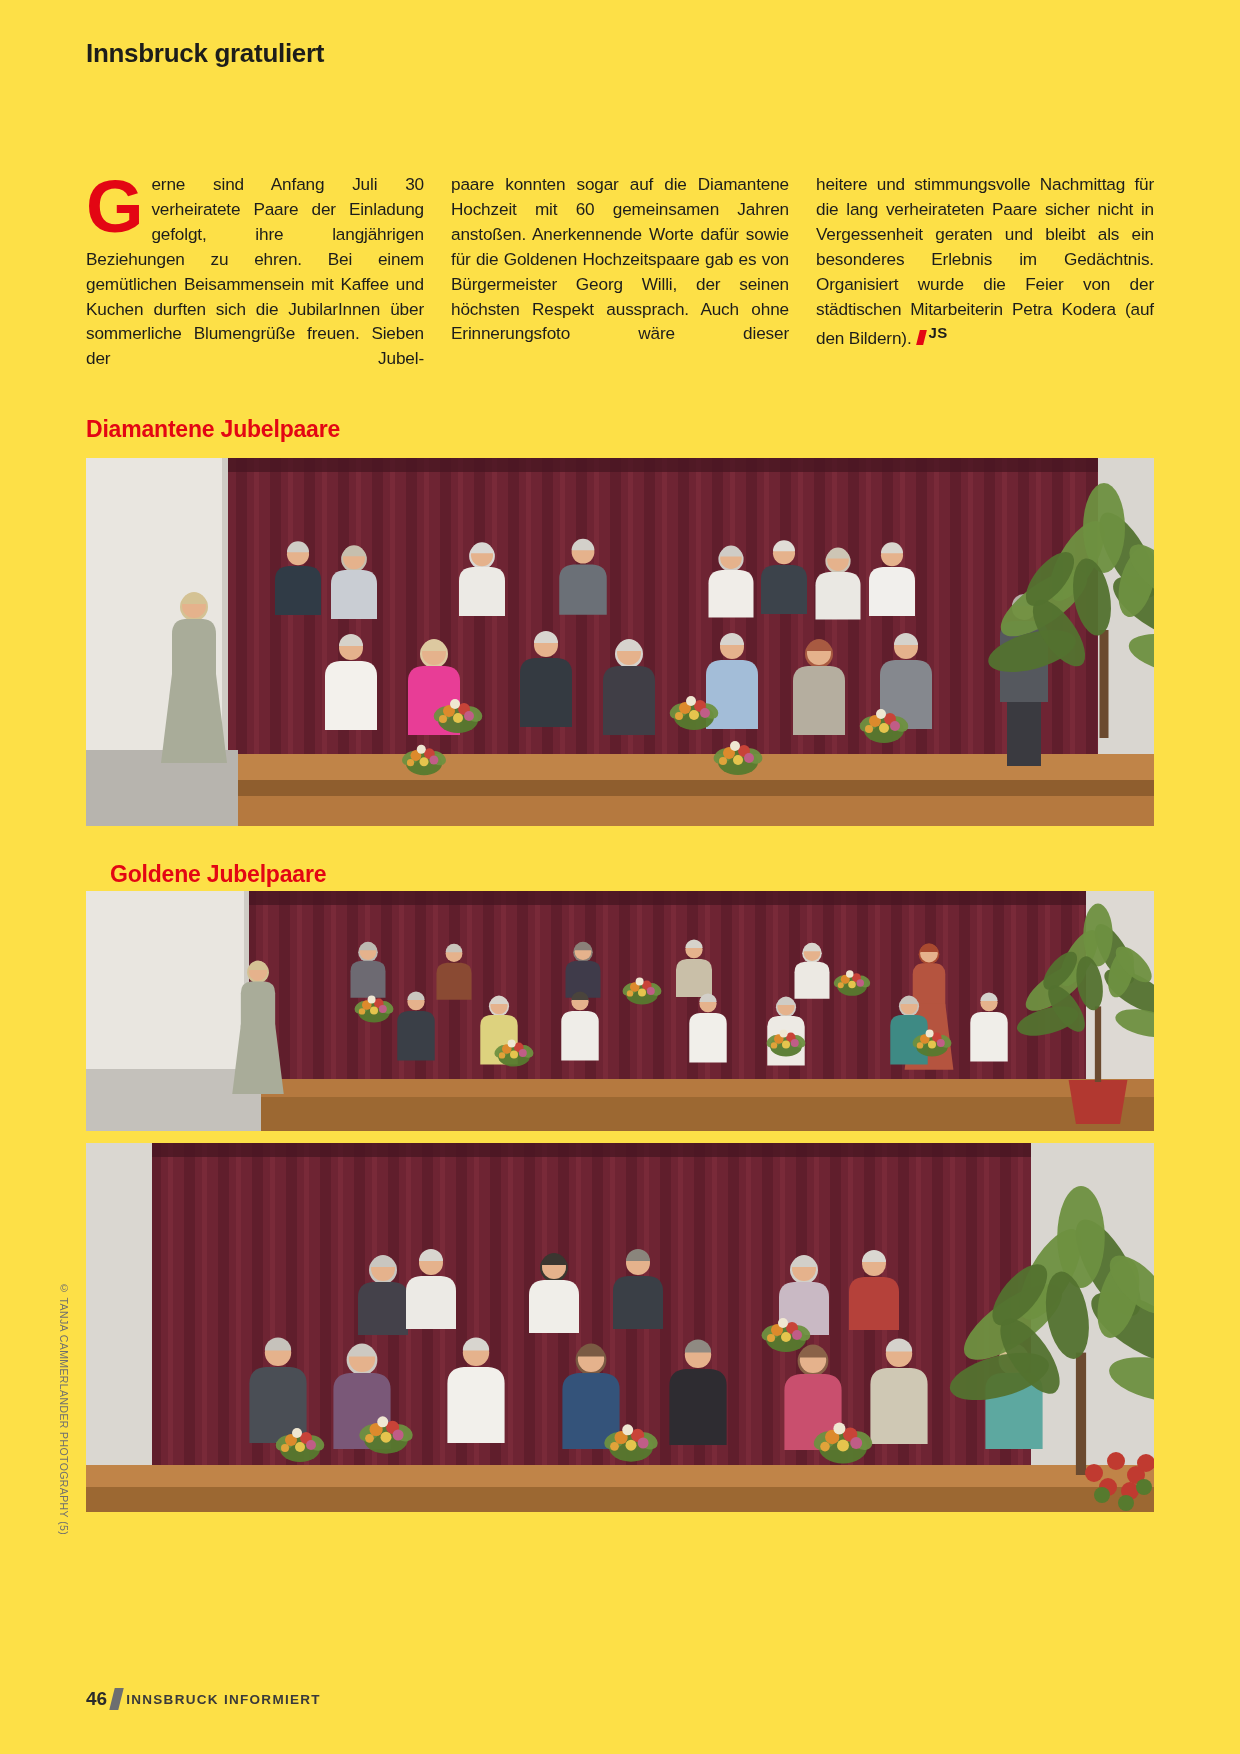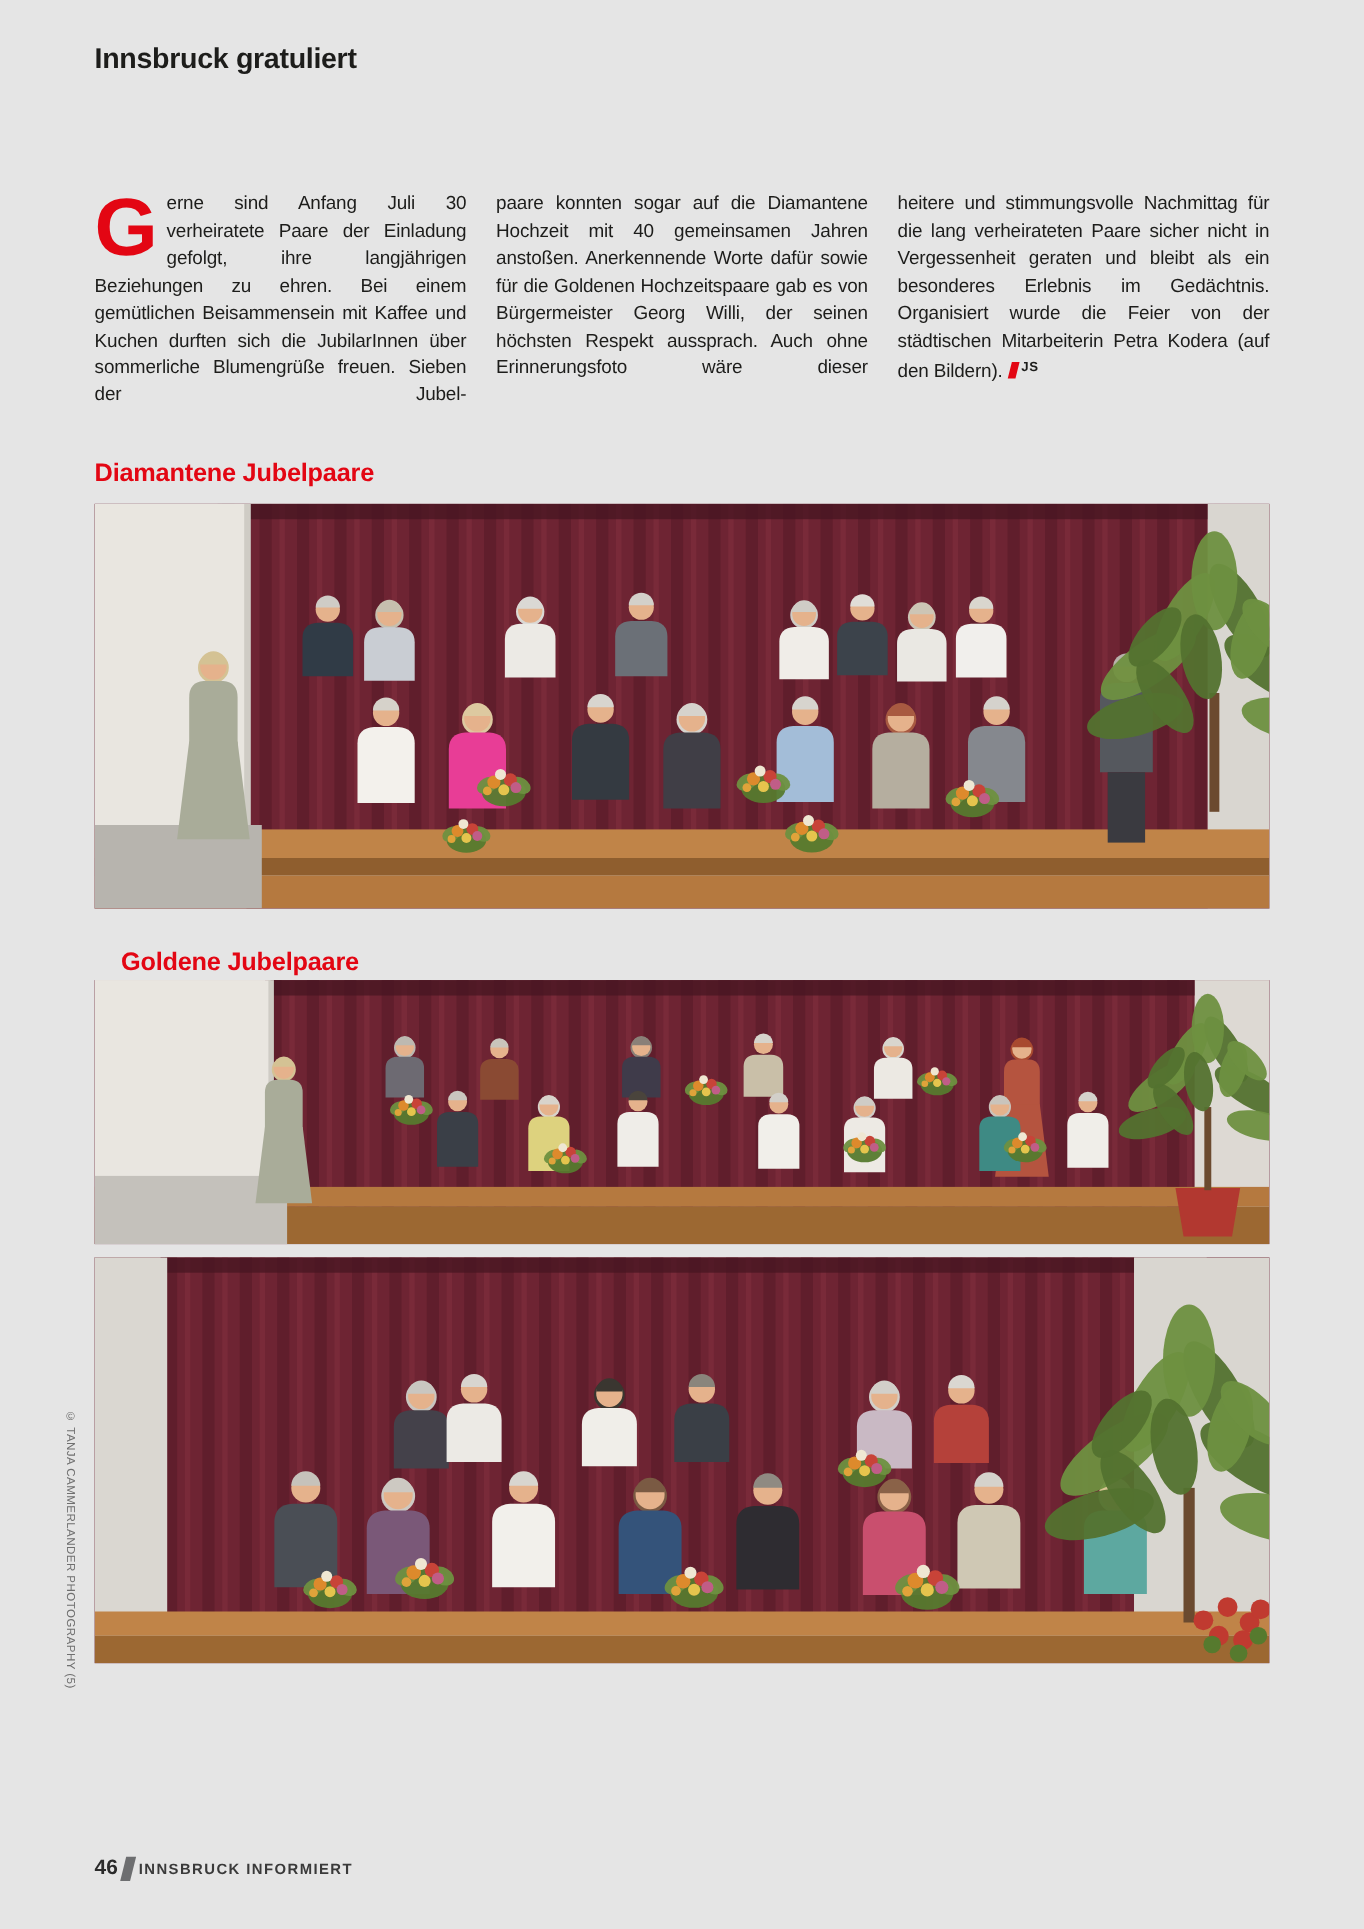--- a/index.html
+++ b/index.html
@@ -1,58 +1,58 @@
 <!DOCTYPE html>
 <html lang="de"><head>
 <meta charset="utf-8">
 <style>
   html,body{margin:0;padding:0;background:#9a9a9a;}
   .page{
-    position:relative;width:1240px;height:1754px;margin:0 auto;background:#e5e5e5;
+    position:relative;width:1240px;height:1754px;margin:0 auto;background:#fde047;
     font-family:"Liberation Sans", sans-serif; color:#1d1d1b; overflow:hidden;
   }
   .eyebrow{position:absolute;top:38px;left:86px;font-size:26px;font-weight:700;letter-spacing:-0.3px;}
   .headline{position:absolute;top:106px;left:86px;font-size:41px;font-weight:700;letter-spacing:-0.8px;color:#e30613;}
   .cols{position:absolute;top:172px;left:86px;width:1068px;display:flex;gap:27px;}
   .col{flex:1 1 0;margin:0;font-size:17.2px;line-height:24.9px;text-align:justify;letter-spacing:-0.15px;}
   .col.justify-last{text-align-last:justify;}
   .dropcap{
     float:left;color:#e30613;font-weight:700;font-size:74px;line-height:62px;
     padding:4px 8px 0 0;
   }
   .sec-heading{position:absolute;left:86px;font-size:23px;font-weight:700;color:#e30613;letter-spacing:-0.2px;text-align:center;}
   .sec-heading.h1{top:416px;}
   .sec-heading.h2{top:861px;margin-left:24px;}
   .photo{position:absolute;left:86px;width:1068px;overflow:hidden;background:#6e2433;}
   .photo.p1{top:458px;height:368px;}
   .photo.p2{top:891px;height:240px;}
   .photo.p3{top:1143px;height:369px;}
   .photo svg{display:block;width:100%;height:100%;}
   .byline-slash{display:inline-block;width:7px;height:15px;background:#e30613;transform:skewX(-14deg);margin:0 4px 0 6px;vertical-align:-1px;}
-  .initials{font-size:12px;font-weight:700;letter-spacing:.5px;vertical-align:6px;}
+  .initials{font-size:15px;font-weight:700;letter-spacing:.5px;vertical-align:6px;}
   .credit{
     position:absolute;left:58px;top:1282px;height:234px;
     writing-mode:vertical-rl;font-size:10.5px;letter-spacing:.4px;color:#6f6f6f;white-space:nowrap;
   }
   .footer{position:absolute;top:1688px;left:86px;display:flex;align-items:center;gap:5px;}
   .page-num{font-size:19px;font-weight:700;color:#2b2b2b;}
   .footer-slash{width:9px;height:22px;background:#6d6e70;transform:skewX(-14deg);}
   .mag-name{font-size:13.5px;font-weight:600;letter-spacing:1.3px;color:#3a3a3a;}
 </style>
 </head>
 <body>
 
 <div class="page">
 
   <div class="eyebrow">Innsbruck gratuliert</div>
 
 
   <div class="cols">
     <p class="col justify-last" style="margin:0"><span class="dropcap">G</span><span>erne sind Anfang Juli 30 verheiratete Paare der Einladung gefolgt, ihre langjährigen Beziehungen zu ehren. Bei einem gemütlichen Beisammensein mit Kaffee und Kuchen durften sich die JubilarInnen über sommerliche Blumengrüße freuen. Sieben der Jubel-</span></p>
-    <p class="col justify-last" style="margin:0"><span>paare konnten sogar auf die Diamantene Hochzeit mit 40 gemeinsamen Jahren anstoßen. Anerkennende Worte dafür sowie für die Goldenen Hochzeitspaare gab es von Bürgermeister Georg Willi, der seinen höchsten Respekt aussprach. Auch ohne Erinnerungsfoto wäre dieser</span></p>
+    <p class="col justify-last" style="margin:0"><span>paare konnten sogar auf die Diamantene Hochzeit mit 60 gemeinsamen Jahren anstoßen. Anerkennende Worte dafür sowie für die Goldenen Hochzeitspaare gab es von Bürgermeister Georg Willi, der seinen höchsten Respekt aussprach. Auch ohne Erinnerungsfoto wäre dieser</span></p>
     <p class="col" style="margin:0"><span>heitere und stimmungsvolle Nachmittag für die lang verheirateten Paare sicher nicht in Vergessenheit geraten und bleibt als ein besonderes Erlebnis im Gedächtnis. Organisiert wurde die Feier von der städtischen Mitarbeiterin Petra Kodera (auf den Bildern).</span><span class="byline-slash"></span><span class="initials">JS</span></p>
   </div>
 
   <div class="sec-heading h1">Diamantene Jubelpaare</div>
 
   <div class="photo p1">
     <svg id="ph1" viewBox="0 0 1068 368" preserveAspectRatio="none">
         <rect x="0" y="0" width="1068" height="368" fill="#d9d6d0"></rect>
         <g>
           <rect x="112" y="0" width="900" height="330" fill="#6e2433"></rect>

